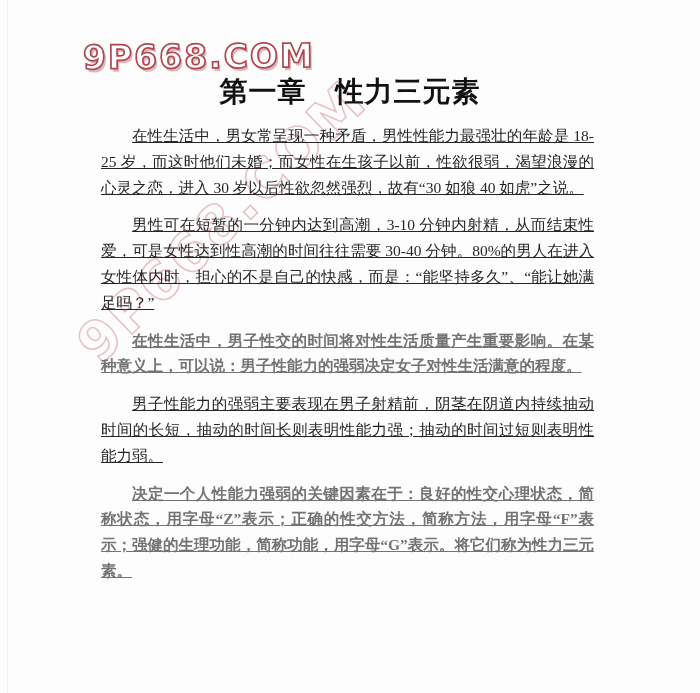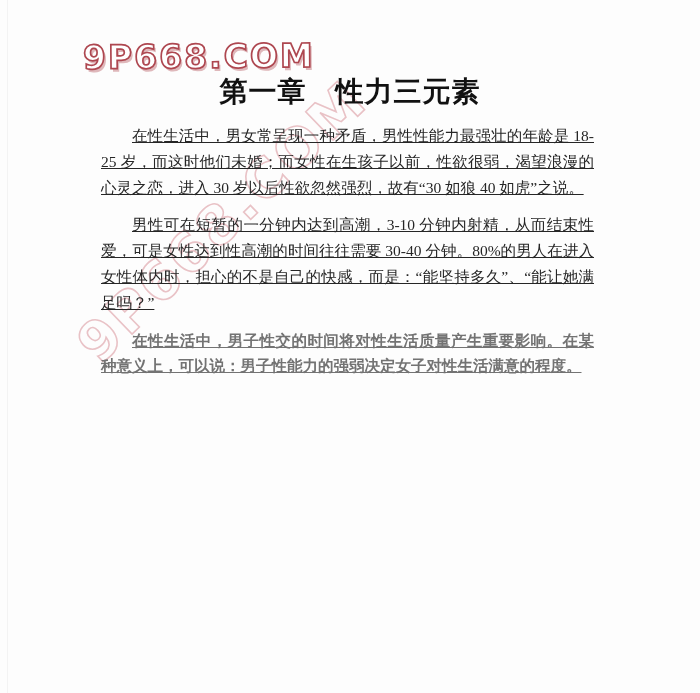--- a/index.html
+++ b/index.html
@@ -97,15 +97,17 @@
   <div class="wm-diagonal">9P668.COM</div>
 
   <div class="logo">9P668.COM</div>
 
   <h1 class="title">第一章　性力三元素</h1>
 
   <div class="doc-body">
     <p>在性生活中，男女常呈现一种矛盾，男性性能力最强壮的年龄是 18-25 岁，而这时他们未婚；而女性在生孩子以前，性欲很弱，渴望浪漫的心灵之恋，进入 30 岁以后性欲忽然强烈，故有“30 如狼 40 如虎”之说。</p>
     <p>男性可在短暂的一分钟内达到高潮，3-10 分钟内射精，从而结束性爱，可是女性达到性高潮的时间往往需要 30-40 分钟。80%的男人在进入女性体内时，担心的不是自己的快感，而是：“能坚持多久”、“能让她满足吗？”</p>
     <p class="bold">在性生活中，男子性交的时间将对性生活质量产生重要影响。在某种意义上，可以说：男子性能力的强弱决定女子对性生活满意的程度。</p>
+    <p>男子性能力的强弱主要表现在男子射精前，阴茎在阴道内持续抽动时间的长短，抽动的时间长则表明性能力强；抽动的时间过短则表明性能力弱。</p>
+    <p class="bold">决定一个人性能力强弱的关键因素在于：良好的性交心理状态，简称状态，用字母“Z”表示；正确的性交方法，简称方法，用字母“F”表示；强健的生理功能，简称功能，用字母“G”表示。将它们称为性力三元素。</p>
   </div>
 
 </div>
 
 </body></html>

